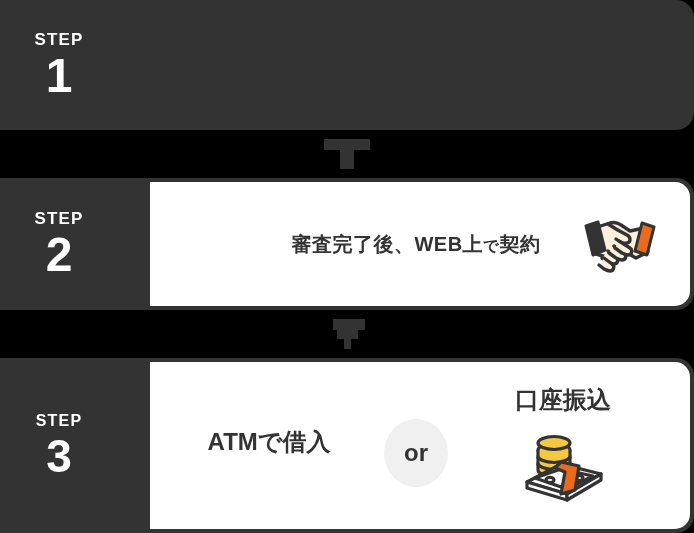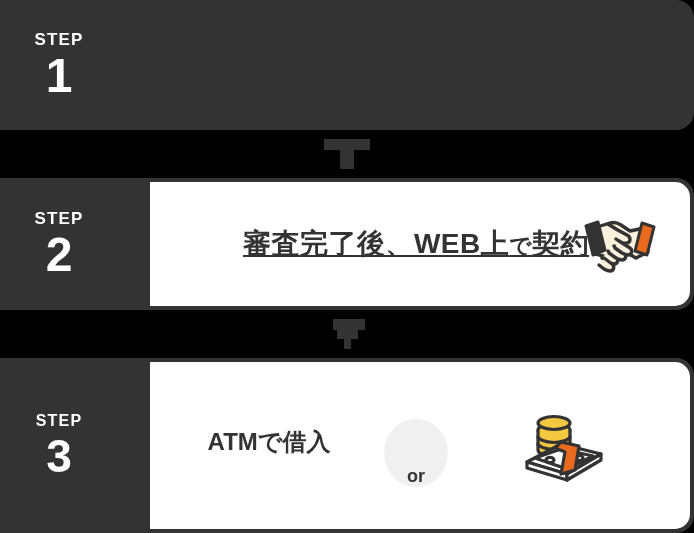--- a/index.html
+++ b/index.html
@@ -98,21 +98,21 @@
   }
 
   .card-title {
     color: #333333;
     font-weight: bold;
     font-size: 28px;
     letter-spacing: 0.5px;
     white-space: nowrap;
   }
   .row1 .card-title { font-size: 29px; }
-  .row2 .card-title { font-size: 28px; text-decoration: underline; }
+  .row2 .card-title { font-size: 20px; }
 
   .title-small { font-size: 0.78em; }
 
   
   .icon-right {
     position: absolute;
     right: 24px;
     top: 50%;
     transform: translateY(-50%);
   }
@@ -153,24 +153,24 @@
     font-size: 24px;
     white-space: nowrap;
     margin-bottom: 8px;
   }
   .or-badge {
     width: 64px;
     height: 68px;
     border-radius: 50%;
     background: #f0f0f0;
     display: flex;
-    align-items: flex-end;
+    align-items: center;
     justify-content: center;
     color: #333333;
-    font-size: 18px;
+    font-size: 24px;
     font-weight: bold;
     flex: none;
     margin-top: 14px;
   }
 </style>
 </head>
 <body>
 
 <div id="root">
 
@@ -245,20 +245,21 @@
 
           <div class="option">
             <div class="option-title">ATMで借入</div>
           </div>
 
           <div class="or-badge">
             <span>or</span>
           </div>
 
           <div class="option">
+            <div class="option-title">口座振込</div>
             <div>
               <svg width="92" height="80" viewBox="0 0 92 80">
                 <g stroke="#333333" stroke-width="3.2" stroke-linejoin="round">
                   <ellipse cx="37" cy="40" rx="16" ry="6.5" fill="#f5c842"></ellipse>
                   <path d="M21 40 v6 a16 6.5 0 0 0 32 0 v-6" fill="#f5c842"></path>
                   <ellipse cx="37" cy="33" rx="16" ry="6.5" fill="#f5c842"></ellipse>
                   <path d="M21 33 v6 a16 6.5 0 0 0 32 0 v-6" fill="#f5c842"></path>
                   <ellipse cx="37" cy="26" rx="16" ry="6.5" fill="#f5c842"></ellipse>
                   <path d="M21 26 v6 a16 6.5 0 0 0 32 0 v-6" fill="#f5c842"></path>
                   <ellipse cx="37" cy="19" rx="16" ry="6.5" fill="#f5c842"></ellipse>

